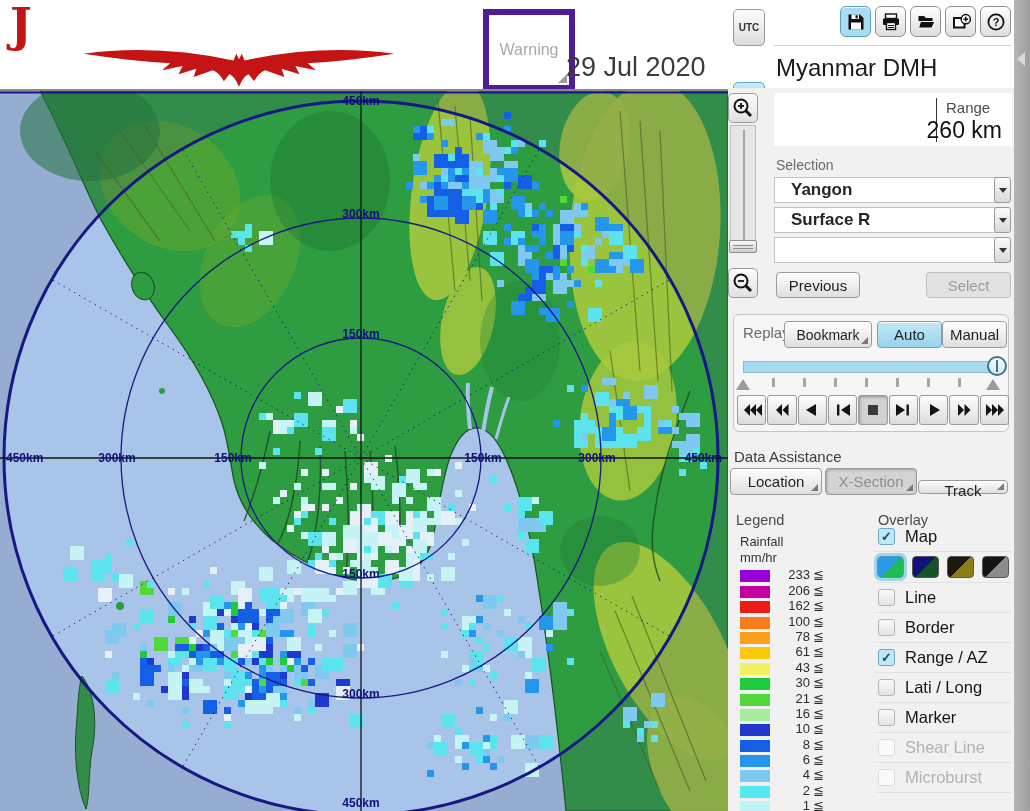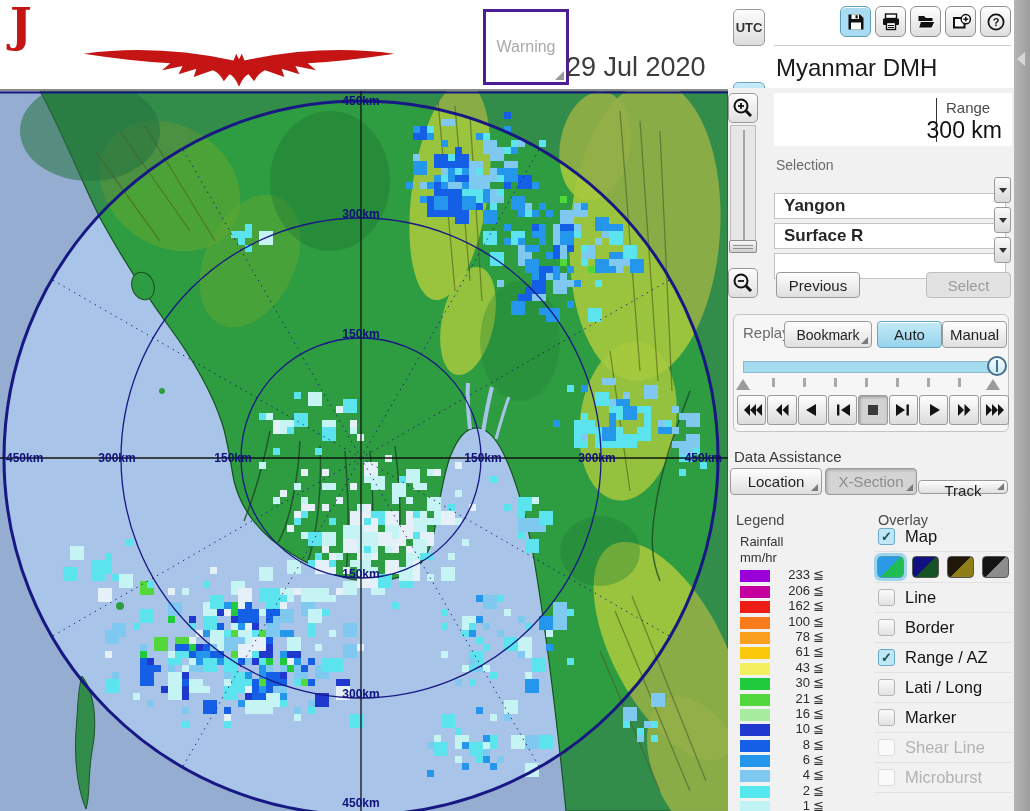--- a/index.html
+++ b/index.html
@@ -7,28 +7,28 @@
        font-family:"Liberation Sans",sans-serif;-webkit-font-smoothing:antialiased;}
   
   .header{position:absolute;left:0;top:0;width:1030px;height:91px;background:#fff;}
   .hdr-border{position:absolute;left:0;top:89px;width:733px;height:2px;background:#8a8a8a;}
   .logo{position:absolute;left:6px;top:2px;width:462px;height:86px;}
   .logo-row{position:absolute;left:4px;top:0;display:flex;align-items:flex-start;}
   .logo-j{font-family:"DejaVu Serif","Liberation Serif",serif;font-weight:bold;font-size:46px;line-height:46px;color:#c41414;}
   .logo-birds{font-family:"DejaVu Serif","Liberation Serif",serif;font-weight:bold;font-size:46px;line-height:46px;color:#141414;letter-spacing:1px;}
   .logo-tag{margin-left:8px;margin-top:3px;color:#c41414;font-weight:bold;font-size:15.5px;line-height:18px;white-space:nowrap;}
   .eagle{position:absolute;left:8px;top:42px;}
-  .warning-btn{position:absolute;left:483px;top:9px;width:80px;height:70px;background:#fff;border:3px solid #4c1d95;
+  .warning-btn{position:absolute;left:483px;top:9px;width:80px;height:70px;background:#fff;border:6px solid #4c1d95;
      color:#a9a9a9;font-size:16px;display:flex;align-items:center;justify-content:center;}
   .warning-btn::after{content:'';position:absolute;right:2px;bottom:2px;border-style:solid;border-width:0 0 9px 9px;
      border-color:transparent transparent #9a9a9a transparent;}
   .clock-time{position:absolute;left:568px;top:2px;font-size:42px;font-weight:500;color:#3c3c3c;letter-spacing:1px;}
   .clock-date{position:absolute;left:566px;top:52px;font-size:27px;color:#3c3c3c;}
   .tz{position:absolute;left:733px;top:9px;width:32px;}
-  .tz-btn{width:32px;height:37px;border:1px solid #9a9a9a;border-radius:5px;font-size:13px;font-weight:bold;color:#333;
+  .tz-btn{width:32px;height:37px;border:1px solid #9a9a9a;border-radius:5px;font-size:10px;font-weight:bold;color:#333;
      background:linear-gradient(#fdfdfd,#dcdcdc);display:flex;align-items:center;justify-content:center;box-sizing:border-box;margin-bottom:2px;}
   .tz-btn.sel{background:linear-gradient(#c7eaf8,#9bd5ec);border-color:#64a6c4;color:#16404f;margin-top:36px;}
   .toolbar{position:absolute;left:840px;top:6px;display:flex;gap:4px;}
   .tb-btn{width:31px;height:31px;border:1px solid #8f8f8f;border-radius:6px;background:linear-gradient(#fefefe,#dedede);
      display:flex;align-items:center;justify-content:center;padding:0;box-shadow:inset 0 1px 0 #fff;}
   .tb-btn.active{background:#a9dcf2;border-color:#5c9fbc;}
   .station-title{position:absolute;left:776px;top:54px;font-size:24px;color:#1b1b1b;}
   .hdr-sep{position:absolute;left:774px;top:45px;width:237px;height:1px;background:#cfcfcf;}
   
   .map{position:absolute;left:0;top:91px;width:728px;height:720px;overflow:hidden;background:#a8c5e9;}
@@ -41,22 +41,22 @@
   .zoomtrack::before{content:'';position:absolute;left:12px;top:4px;bottom:4px;width:2px;background:#a5a5a5;}
   .zoomhandle{position:absolute;left:1px;top:152px;width:28px;height:13px;background:linear-gradient(#f8f8f8,#cfcfcf);
      border:1px solid #8d8d8d;box-sizing:border-box;border-radius:2px;}
   .zoomhandle::before{content:'';position:absolute;left:3px;right:3px;top:4px;height:1px;background:#909090;box-shadow:0 3px 0 #909090;}
   .range-box{position:absolute;left:46px;top:5px;width:238px;height:53px;background:#fff;}
   .range-div{position:absolute;left:162px;top:5px;width:1px;height:44px;background:#333;}
   .range-label{position:absolute;left:172px;top:6px;font-size:15px;color:#4c4c4c;}
   .range-value{position:absolute;right:10px;top:24px;font-size:23px;color:#111;}
   .sel-label{position:absolute;left:48px;top:69px;font-size:14px;color:#6a6a6a;}
   .dd{position:absolute;left:46px;width:237px;height:26px;}
-  .dd-field{position:absolute;left:0;top:16px;width:232px;height:26px;background:#fff;border:1px solid #c3c3c3;box-sizing:border-box;
-     font-size:17px;font-weight:bold;color:#262626;display:flex;align-items:center;padding-left:9px;}
+  .dd-field{position:absolute;left:0;top:0;width:232px;height:26px;background:#fff;border:1px solid #c3c3c3;box-sizing:border-box;
+     font-size:17px;font-weight:bold;color:#262626;display:flex;align-items:center;padding-left:16px;}
   .dd-btn{position:absolute;left:220px;top:0;width:17px;height:26px;border:1px solid #9a9a9a;border-radius:3px;
      background:linear-gradient(#fbfbfb,#d9d9d9);display:flex;align-items:center;justify-content:center;padding:0;}
   .caret{width:0;height:0;border-left:4px solid transparent;border-right:4px solid transparent;border-top:5px solid #333;}
   .btn{border:1px solid #9a9a9a;border-radius:4px;background:linear-gradient(#fefefe,#dfdfdf);font-size:15px;color:#1f1f1f;
      font-family:"Liberation Sans",sans-serif;box-shadow:inset 0 1px 0 #fff;position:absolute;}
   .btn.blue{background:linear-gradient(#c3eaf8,#98d3ec);border-color:#64a6c4;}
   .btn.pressed{background:#d4d4d4;box-shadow:inset 1px 1px 3px rgba(0,0,0,.25);}
   .btn.disabled{background:#e2e2e2;color:#9b9b9b;border-color:#bdbdbd;box-shadow:none;}
   .corner::after{content:'';position:absolute;right:3px;bottom:3px;border-style:solid;border-width:0 0 7px 7px;
      border-color:transparent transparent #7a7a7a transparent;}
@@ -1108,21 +1108,21 @@
       <svg width="22" height="22" viewBox="0 0 22 22">
         <circle cx="9" cy="9" r="6.5" fill="none" stroke="#111" stroke-width="2"></circle>
         <line x1="13.8" y1="13.8" x2="19" y2="19" stroke="#111" stroke-width="3"></line>
         <line x1="6" y1="9" x2="12" y2="9" stroke="#111" stroke-width="1.8"></line>
       </svg>
     </button>
 
     <div class="range-box">
       <div class="range-div"></div>
       <div class="range-label">Range</div>
-      <div class="range-value">300 km</div>
+      <div class="range-value">260 km</div>
     </div>
 
     <div class="sel-label">Selection</div>
     <div class="dd" style="top:89px;">
       <div class="dd-field">Yangon</div>
       <button class="dd-btn">
           <span class="caret"></span>
         </button>
     </div>
     <div class="dd" style="top:119px;">

